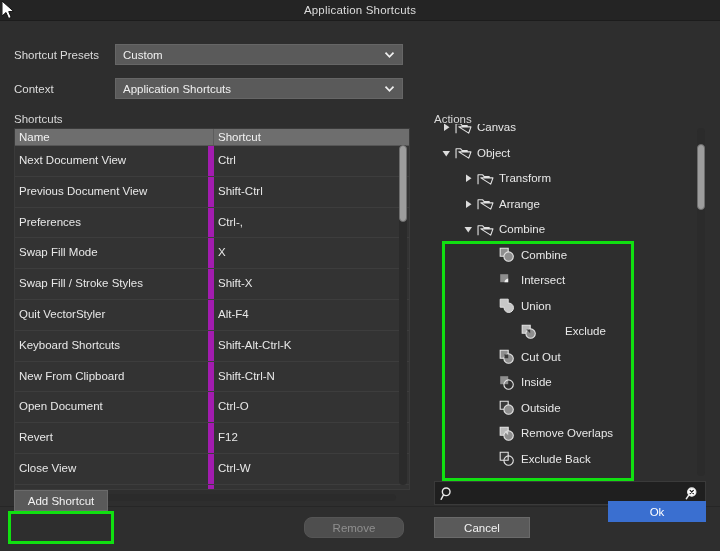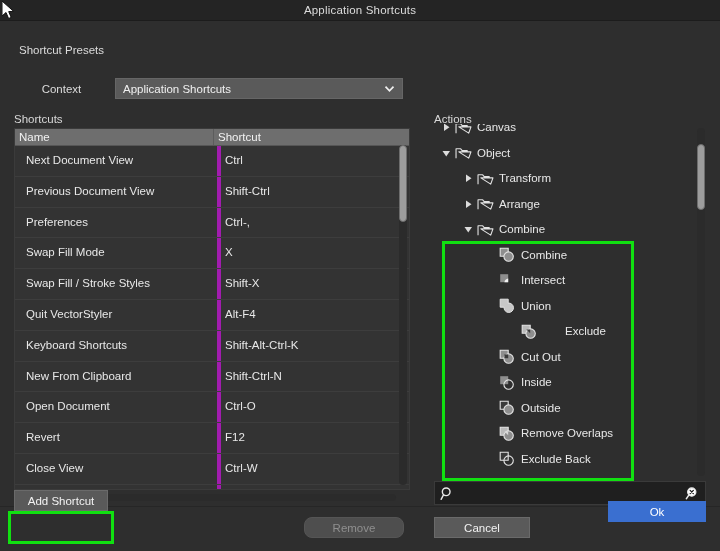--- a/index.html
+++ b/index.html
@@ -18,21 +18,21 @@
     background:#242424;
     border-bottom:1px solid #1c1c1c;
     display:flex;align-items:center;justify-content:center;
   }
   .titlebar .title{font-size:11.5px;color:#dcdcdc;letter-spacing:.2px;}
 
   .cursor{position:absolute;left:2px;top:1px;width:14px;height:20px;z-index:60;pointer-events:none;}
 
   
   .form-row{position:absolute;display:flex;align-items:center;}
-  .form-label{font-size:11.5px;color:#dcdcdc;text-align:center;}
+  .form-label{font-size:11.5px;color:#dcdcdc;text-align:left;}
   .combo{
     height:21px;background:#5a5a5a;border:1px solid #666;
     display:flex;align-items:center;justify-content:space-between;
     padding:0 6px 0 7px;box-sizing:border-box;color:#f0f0f0;font-size:11.5px;
   }
   .combo .chev{width:13px;height:13px;flex:0 0 auto;margin-left:6px;}
 
   
   .caption{position:absolute;font-size:11.5px;color:#d8d8d8;}
 
@@ -40,21 +40,21 @@
   .table-wrap{
     position:absolute;left:14px;top:128px;width:396px;height:362px;
     background:#333333;border:1px solid #3b3b3b;box-sizing:border-box;overflow:hidden;
   }
   .thead{display:flex;height:16px;background:#6e6e6e;border-bottom:1px solid #565656;}
   .thead .th{font-size:11.5px;color:#f2f2f2;line-height:16px;padding-left:4px;box-sizing:border-box;}
   .th.col-name{width:199px;border-right:1px solid #5c5c5c;}
   .th.col-key{flex:1;}
   .trow{display:flex;height:29.8px;border-bottom:1px solid #3d3d3d;}
   .trow .td{font-size:11.5px;color:#e8e8e8;line-height:29.8px;padding-left:4px;box-sizing:border-box;white-space:nowrap;overflow:hidden;}
-  .td.col-name{width:199px;border-right:4px solid #a21caf;margin-left:7px;}
+  .td.col-name{width:199px;border-right:6px solid #a21caf;}
   .td.col-key{flex:1;}
 
   .vscroll{position:absolute;width:8px;background:#2b2b2b;border-radius:4px;}
   .vthumb{position:absolute;left:0;width:8px;background:#9d9d9d;border-radius:4px;border:1px solid #6d6d6d;box-sizing:border-box;}
   .hscroll{position:absolute;height:7px;background:#2b2b2b;border-radius:4px;}
   .hthumb{position:absolute;top:0;height:7px;background:#9d9d9d;border-radius:4px;border:1px solid #6d6d6d;box-sizing:border-box;}
 
   
   .tree-wrap{
     position:absolute;left:434px;top:124px;width:272px;height:352px;
@@ -101,20 +101,26 @@
   <div class="titlebar">
     <span class="title">Application Shortcuts</span>
   </div>
 
   <svg class="cursor" viewBox="0 0 14 20">
     <polygon points="0,0 0,15 4,11.5 6.6,17.5 9.2,16.4 6.7,10.6 11.6,10.3" fill="#ffffff" stroke="#101010" stroke-width="1"></polygon>
   </svg>
 
   <div class="form-row" style="left:14px;top:44px;width:400px;">
     <span class="form-label" style="width:95px;">Shortcut Presets</span>
+    <div class="combo" style="width:288px;margin-left:6px;">
+      <span>Custom</span>
+      <svg class="chev" viewBox="0 0 13 13">
+        <path d="M2.5 4.6 L6.5 8.8 L10.5 4.6" fill="none" stroke="#f0f0f0" stroke-width="1.7"></path>
+      </svg>
+    </div>
   </div>
 
   <div class="form-row" style="left:14px;top:78px;width:400px;">
     <span class="form-label" style="width:95px;">Context</span>
     <div class="combo" style="width:288px;margin-left:6px;">
       <span>Application Shortcuts</span>
       <svg class="chev" viewBox="0 0 13 13">
         <path d="M2.5 4.6 L6.5 8.8 L10.5 4.6" fill="none" stroke="#f0f0f0" stroke-width="1.7"></path>
       </svg>
     </div>

